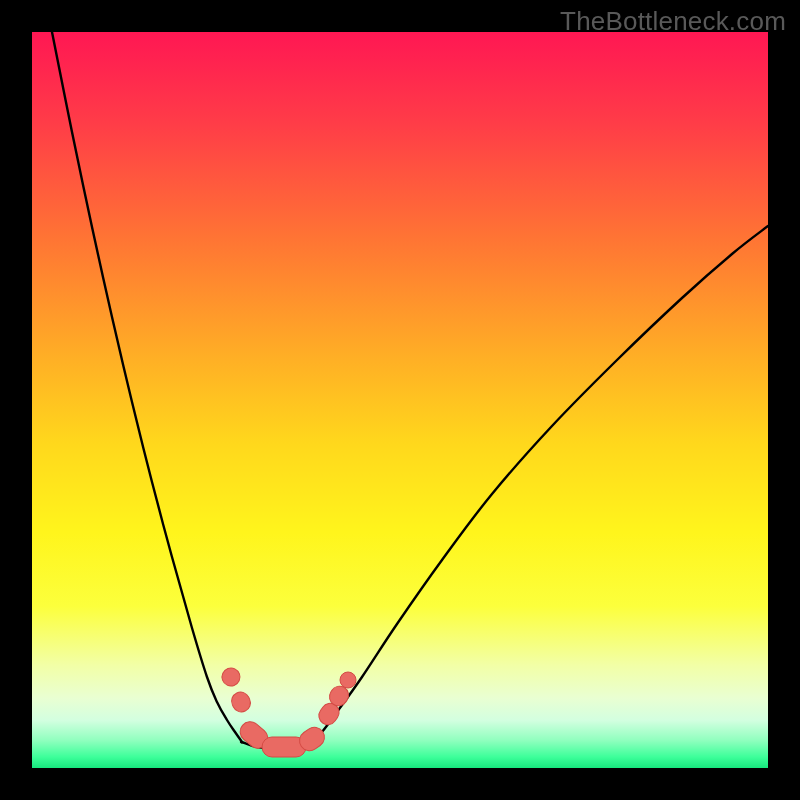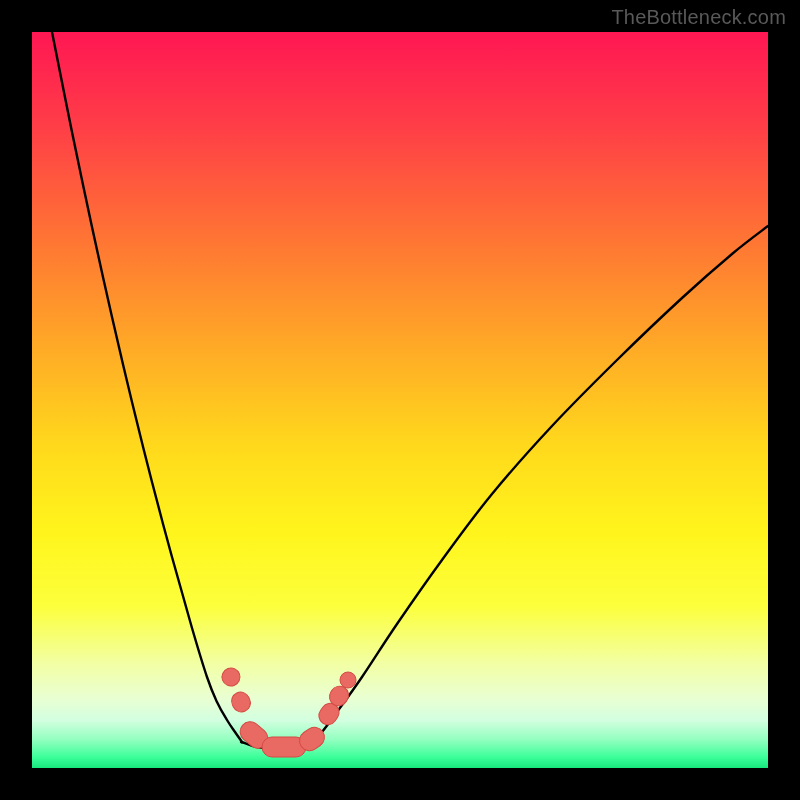--- a/index.html
+++ b/index.html
@@ -15,21 +15,21 @@
     position: relative;
     width: 800px;
     height: 800px;
     background: #000;
   }
   .watermark {
     position: absolute;
     top: 6px;
     right: 14px;
     color: #595959;
-    font-size: 20px;
+    font-size: 26px;
     font-weight: 500;
     letter-spacing: 0.2px;
     z-index: 5;
     font-family: Arial, Helvetica, sans-serif;
   }
   .plot-area {
     position: absolute;
     left: 32px;
     top: 32px;
     width: 736px;

